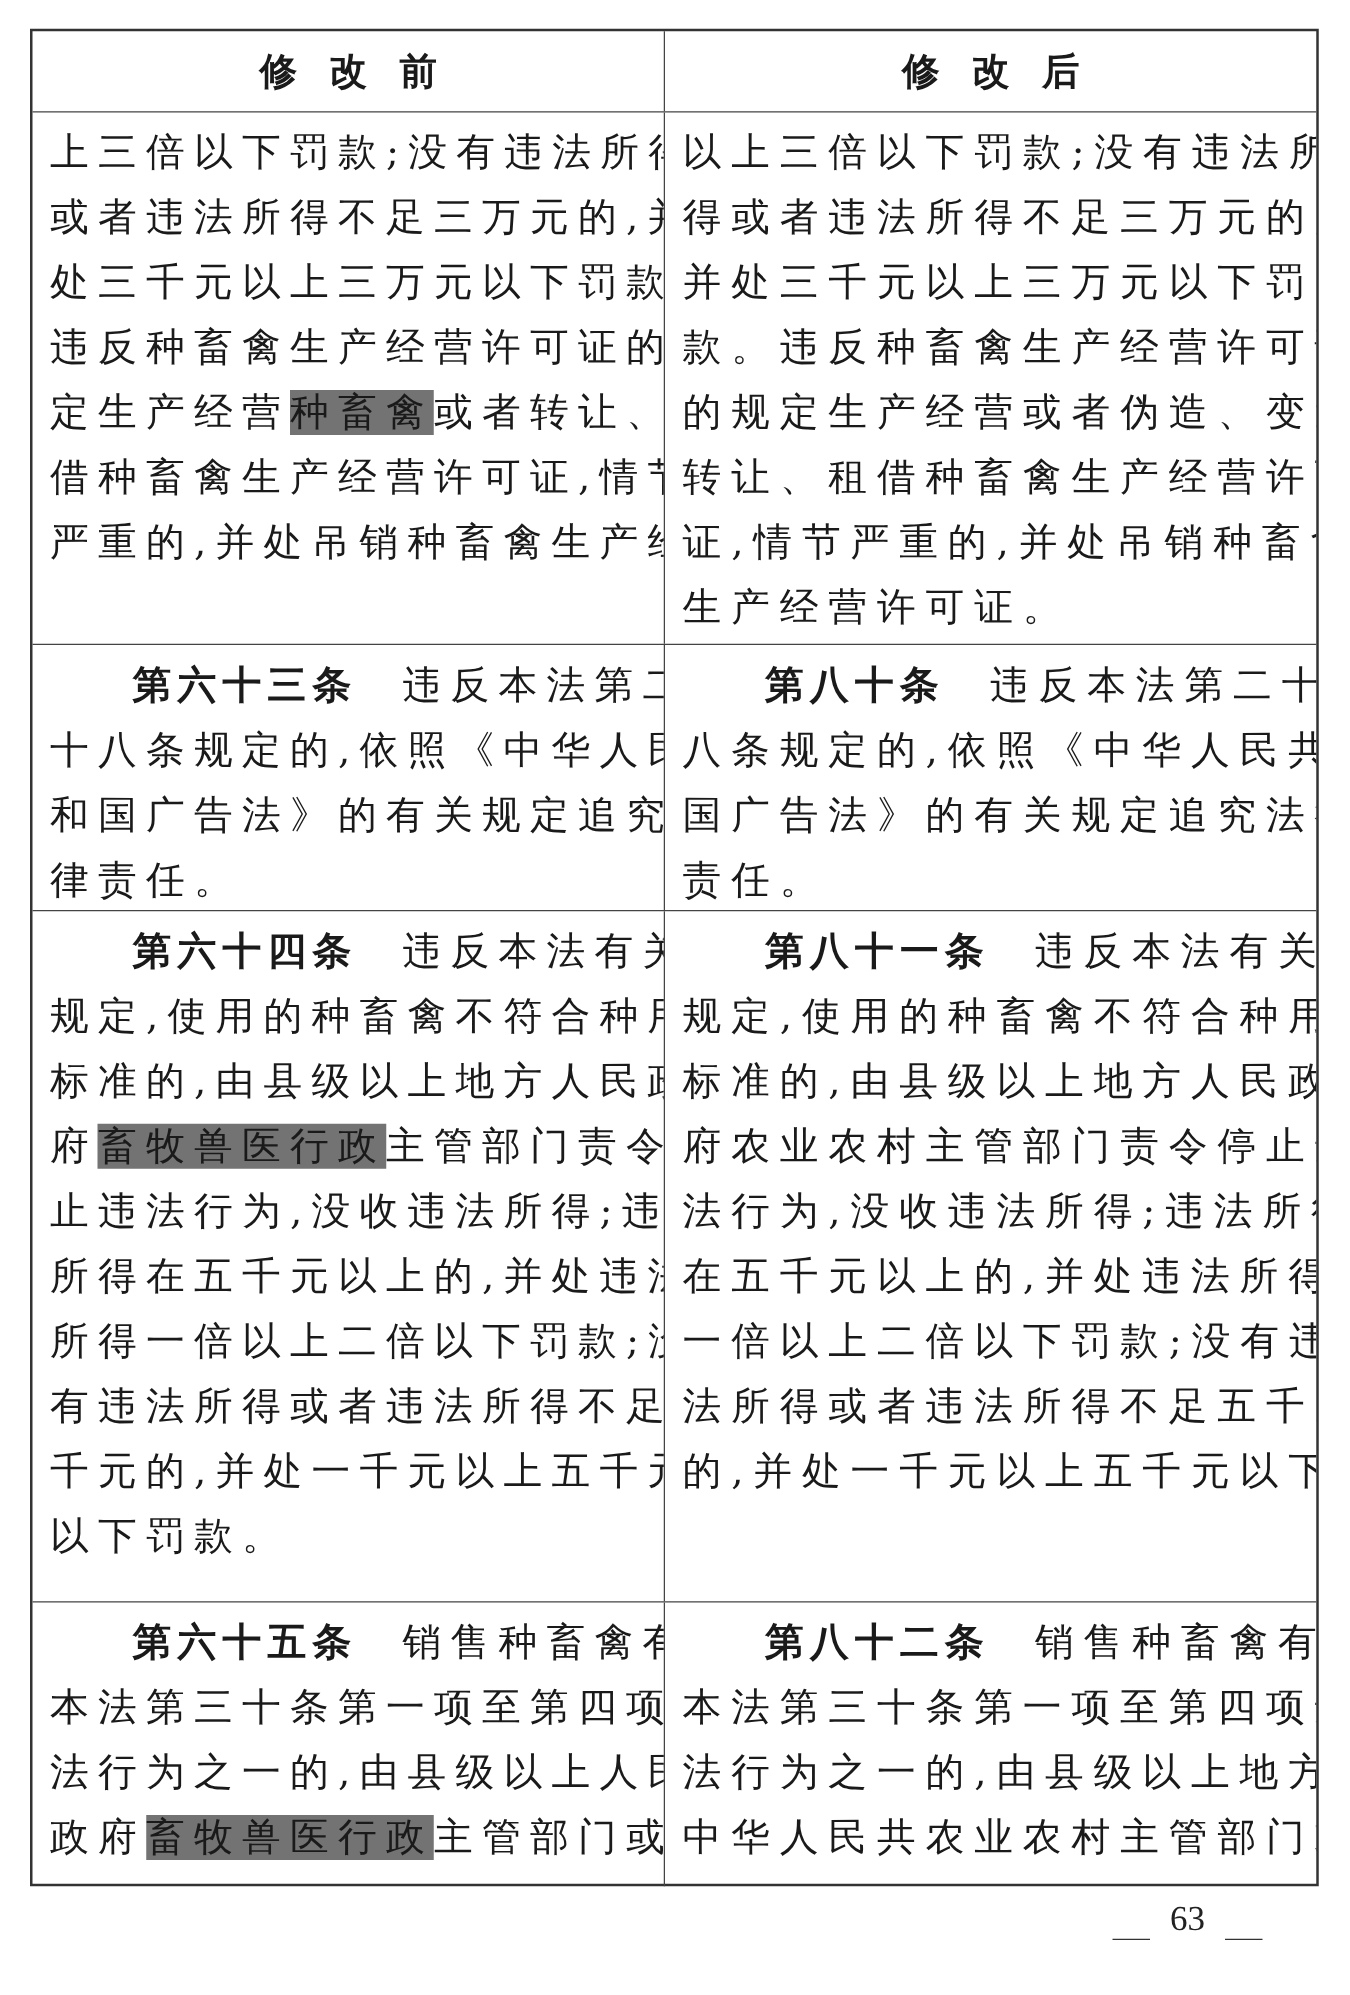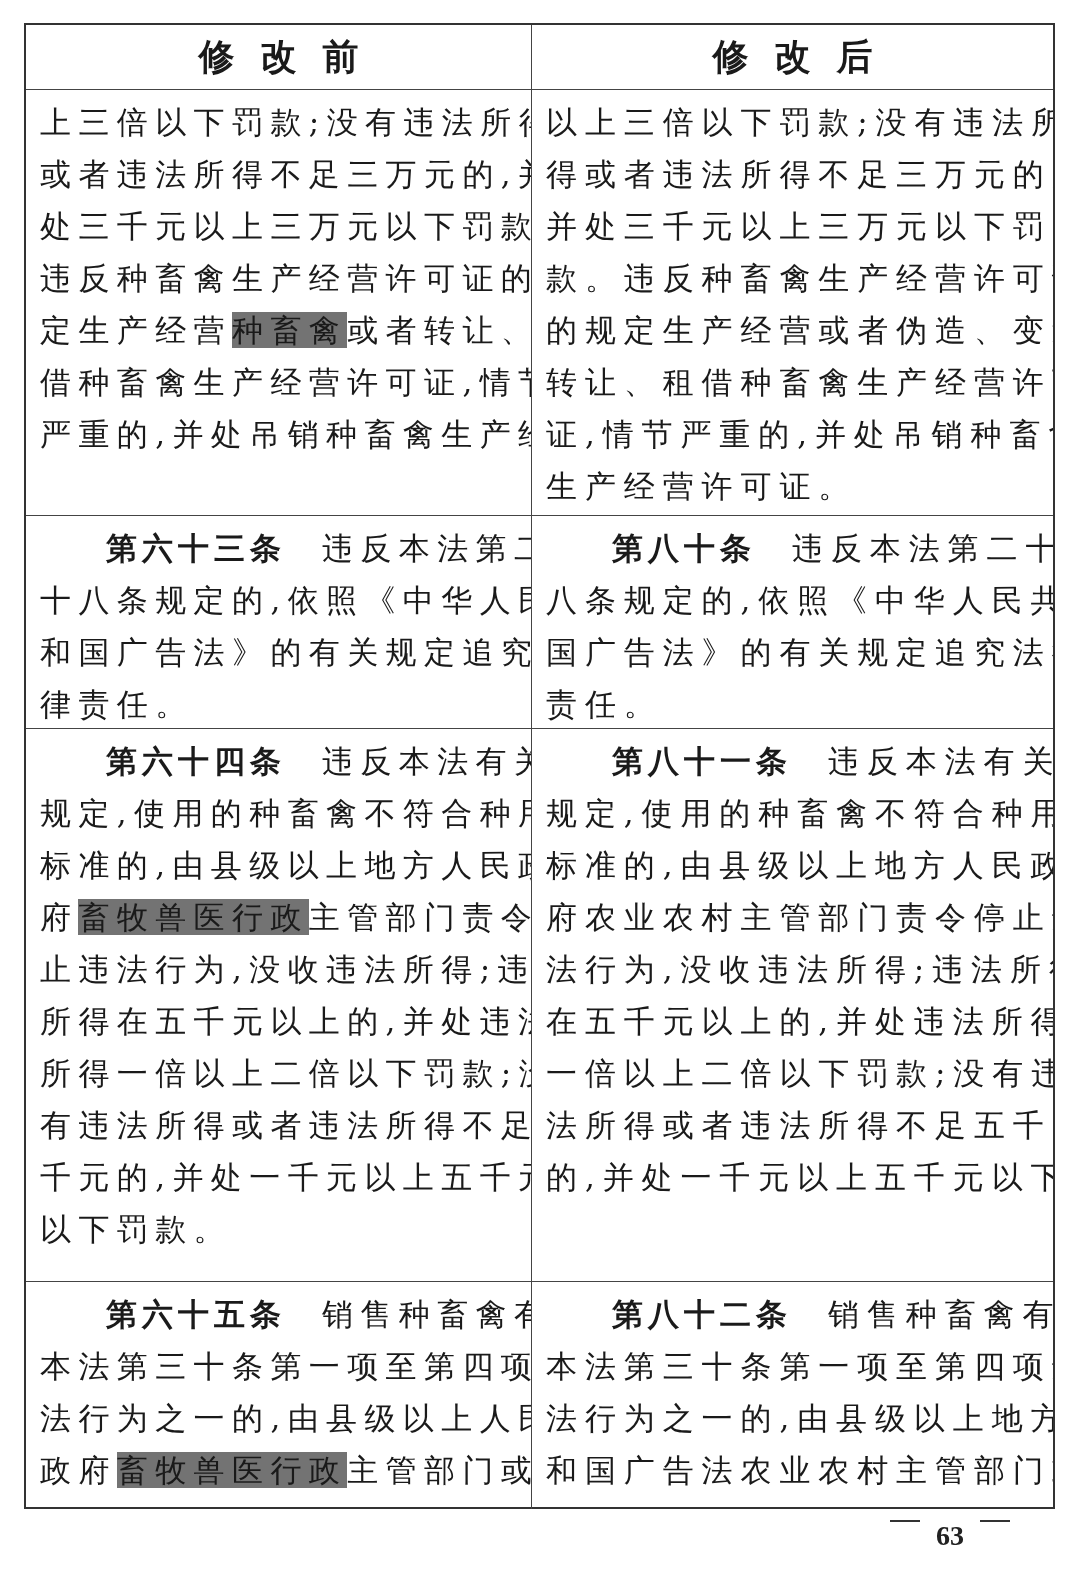--- a/index.html
+++ b/index.html
@@ -43,21 +43,21 @@
   }
   .cell.right {
     width: 521px;
   }
   .header .cell {
     display: flex;
     align-items: center;
     justify-content: center;
     font-family: "DejaVu Sans", "Liberation Sans", sans-serif;
     font-weight: bold;
-    font-size: 36px;
+    font-size: 30px;
     letter-spacing: 26px;
     padding-left: 26px;
   }
   .body-text {
     font-size: 31px;
     line-height: 52px;
     letter-spacing: 7.4px;
     padding: 6px 10px 0 14px;
     text-align: justify;
     word-break: break-all;
@@ -82,23 +82,22 @@
     font-weight: normal;
   }
   .page-num {
     position: absolute;
     top: 1520px;
     left: 890px;
     font-family: "Liberation Serif", "DejaVu Serif", serif;
     font-size: 28px;
     color: #222;
     display: flex;
-    align-items: flex-start;
+    align-items: flex-end;
     gap: 16px;
-    font-weight: bold;
   }
   .dash {
     display: inline-block;
     width: 30px;
     height: 1.5px;
     background: #333;
   }
 </style>
 </head>
 <body>
@@ -191,21 +190,21 @@
           <span class="line"><span>本法第三十条第一项至第四项违</span></span>
           <span class="line"><span>法行为之一的,由县级以上人民</span></span>
           <span class="line"><span>政府</span><span class="hl">畜牧兽医行政</span><span>主管部门或者</span></span>
         </div>
     </div>
     <div class="cell right">
       <div class="body-text">
           <span class="line"><span class="indent"></span><span class="art">第八十二条</span><span class="gap"></span><span>销售种畜禽有</span></span>
           <span class="line"><span>本法第三十条第一项至第四项违</span></span>
           <span class="line"><span>法行为之一的,由县级以上</span><span class="bold">地方</span></span>
-          <span class="line"><span>和国广告法</span><span class="bold">农业农村</span><span>主管部门或者</span></span>
+          <span class="line"><span>中华人民共</span><span class="bold">农业农村</span><span>主管部门或者</span></span>
         </div>
     </div>
   </div>
 </div>
 
 <div class="page-num">
   <span class="dash"></span>
   <span>63</span>
   <span class="dash"></span>
 </div>

